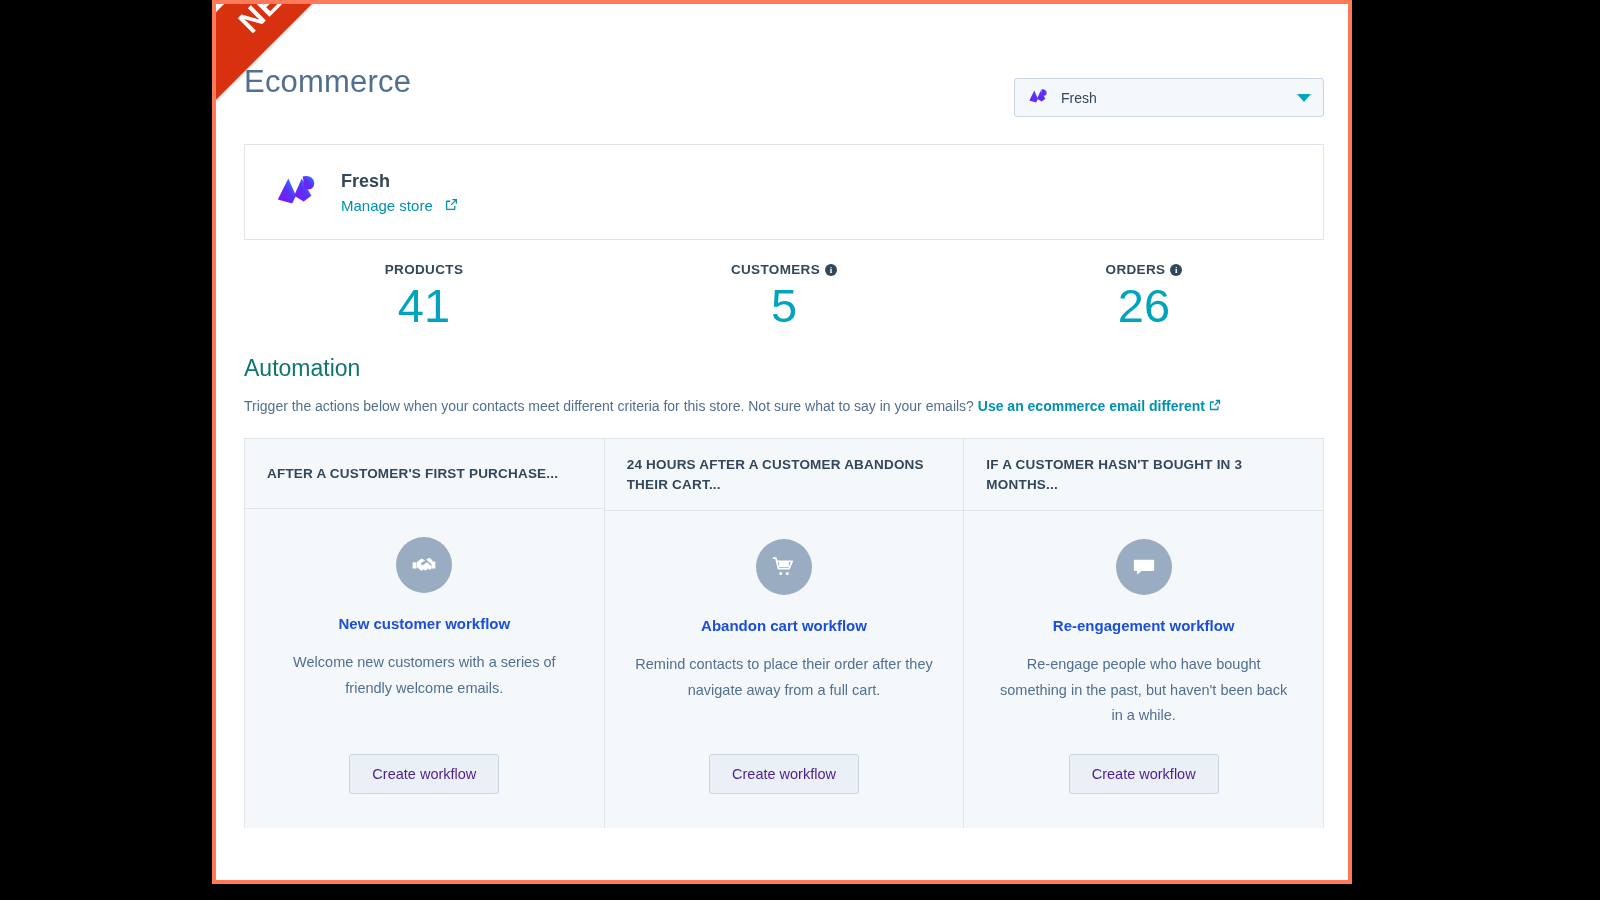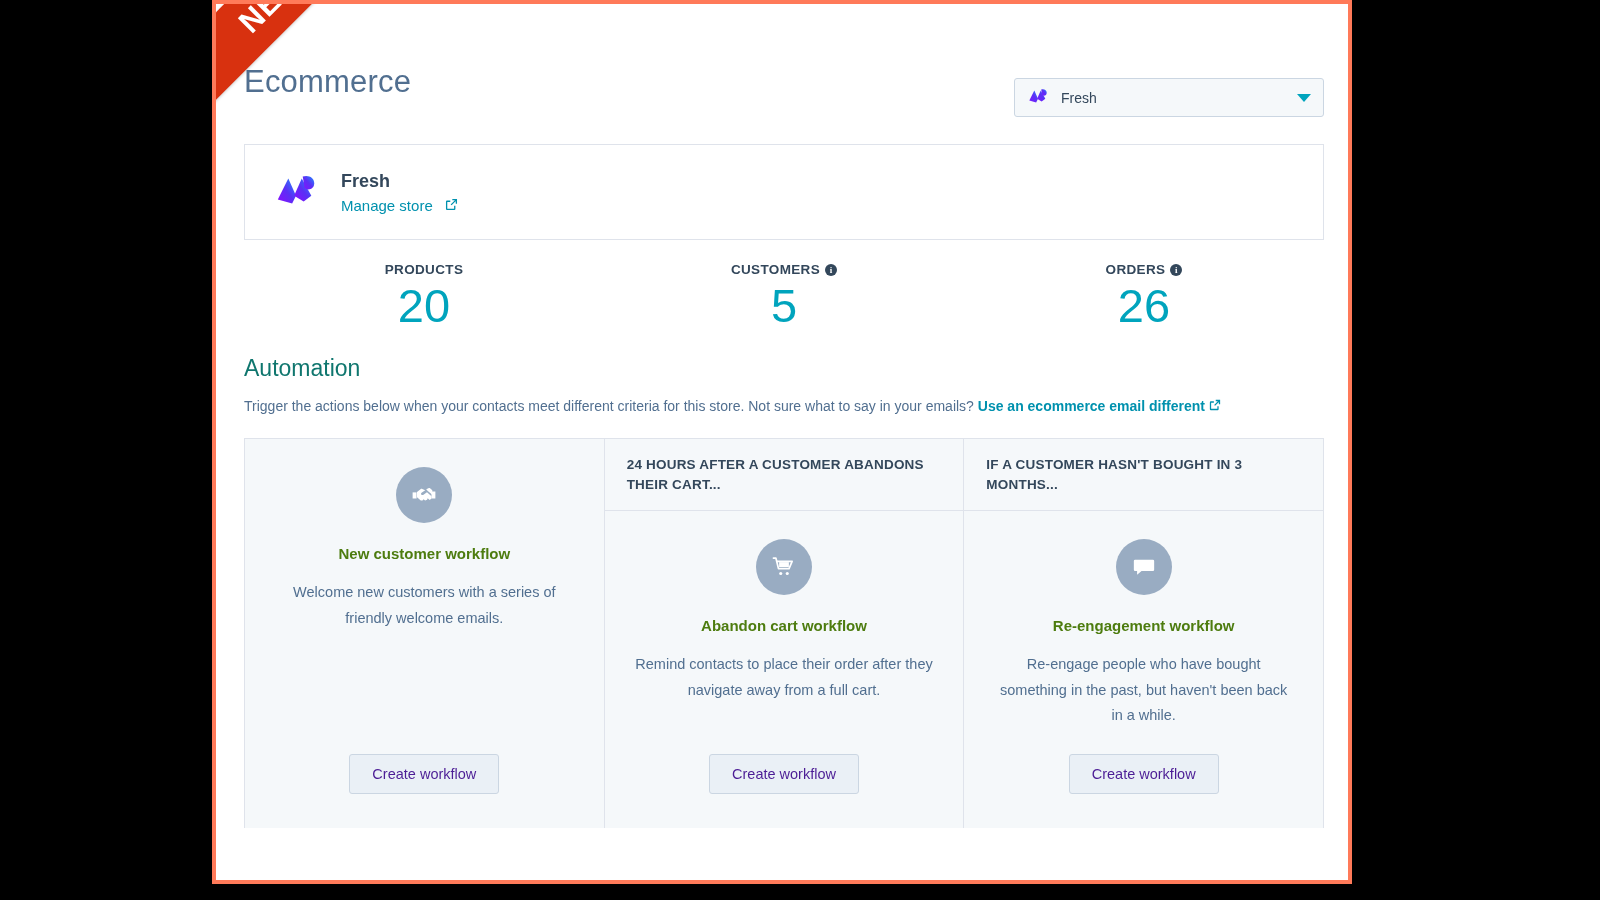--- a/index.html
+++ b/index.html
@@ -206,21 +206,21 @@
     align-items: center;
     flex: 1;
   }
   .wf-icon-circle {
     width: 56px; height: 56px; border-radius: 50%;
     background: #99acc2;
     display: flex; align-items: center; justify-content: center;
     margin-bottom: 22px;
   }
   .wf-name {
-    font-size: 15px; font-weight: bold; color: #4d7c0f;
+    font-size: 15px; font-weight: bold; color: #1d4ed8;
     margin-bottom: 18px; text-align: left;
   }
   .wf-desc {
     font-size: 14.5px; color: #516f90; text-align: center;
     line-height: 1.75; max-width: 300px;
   }
   .wf-btn {
     margin-top: auto;
     padding-top: 26px;
   }
@@ -296,21 +296,21 @@
           </span>
         </div>
       </div>
     </div>
 
     <div class="stats-row">
       <div class="stat">
         <div class="stat-label">
           <span>PRODUCTS</span>
         </div>
-        <div class="stat-value">20</div>
+        <div class="stat-value">41</div>
       </div>
       <div class="stat">
         <div class="stat-label">
           <span>CUSTOMERS</span>
           <span class="info-dot">i</span>
         </div>
         <div class="stat-value">5</div>
       </div>
       <div class="stat">
         <div class="stat-label">
@@ -330,20 +330,23 @@
                 <path d="M9 2h5v5M14 2L7.5 8.5"></path>
                 <path d="M12 9.5V13.5a.5.5 0 0 1-.5.5h-9a.5.5 0 0 1-.5-.5v-9a.5.5 0 0 1 .5-.5H6.5"></path>
               </svg></span>
           </span>
       </p>
     </div>
 
     <div class="workflow-table">
 
       <div class="wf-col">
+        <div class="wf-head">
+          <span class="wf-head-text">AFTER A CUSTOMER'S FIRST PURCHASE...</span>
+        </div>
         <div class="wf-body">
           <div class="wf-icon-circle">
             <svg width="28" height="28" viewBox="0 0 32 32" fill="#ffffff">
               <path d="M3 13h4.5v7H3z"></path>
               <path d="M24.5 12H29v8h-4.5z"></path>
               <path d="M8 12.5l4-3.2c.6-.5 1.4-.6 2.1-.3l3.3 1.5-4.2 2.9c-.7.5-.8 1.5-.3 2.1.5.7 1.4.8 2.1.4l4.4-3 5.2 4.4V20l-2.1 1.6-2.3-1.9-.7 1.6-2.2 1-1.8-1.4-1.2 1.4h-2L8 18.6z"></path>
               <path d="M18.5 9.3l2.6-1.1c.6-.3 1.3-.2 1.8.2l2.6 2.1v5.1l-5.2-4.3z"></path>
             </svg>
           </div>
           <div class="wf-name">New customer workflow</div>

